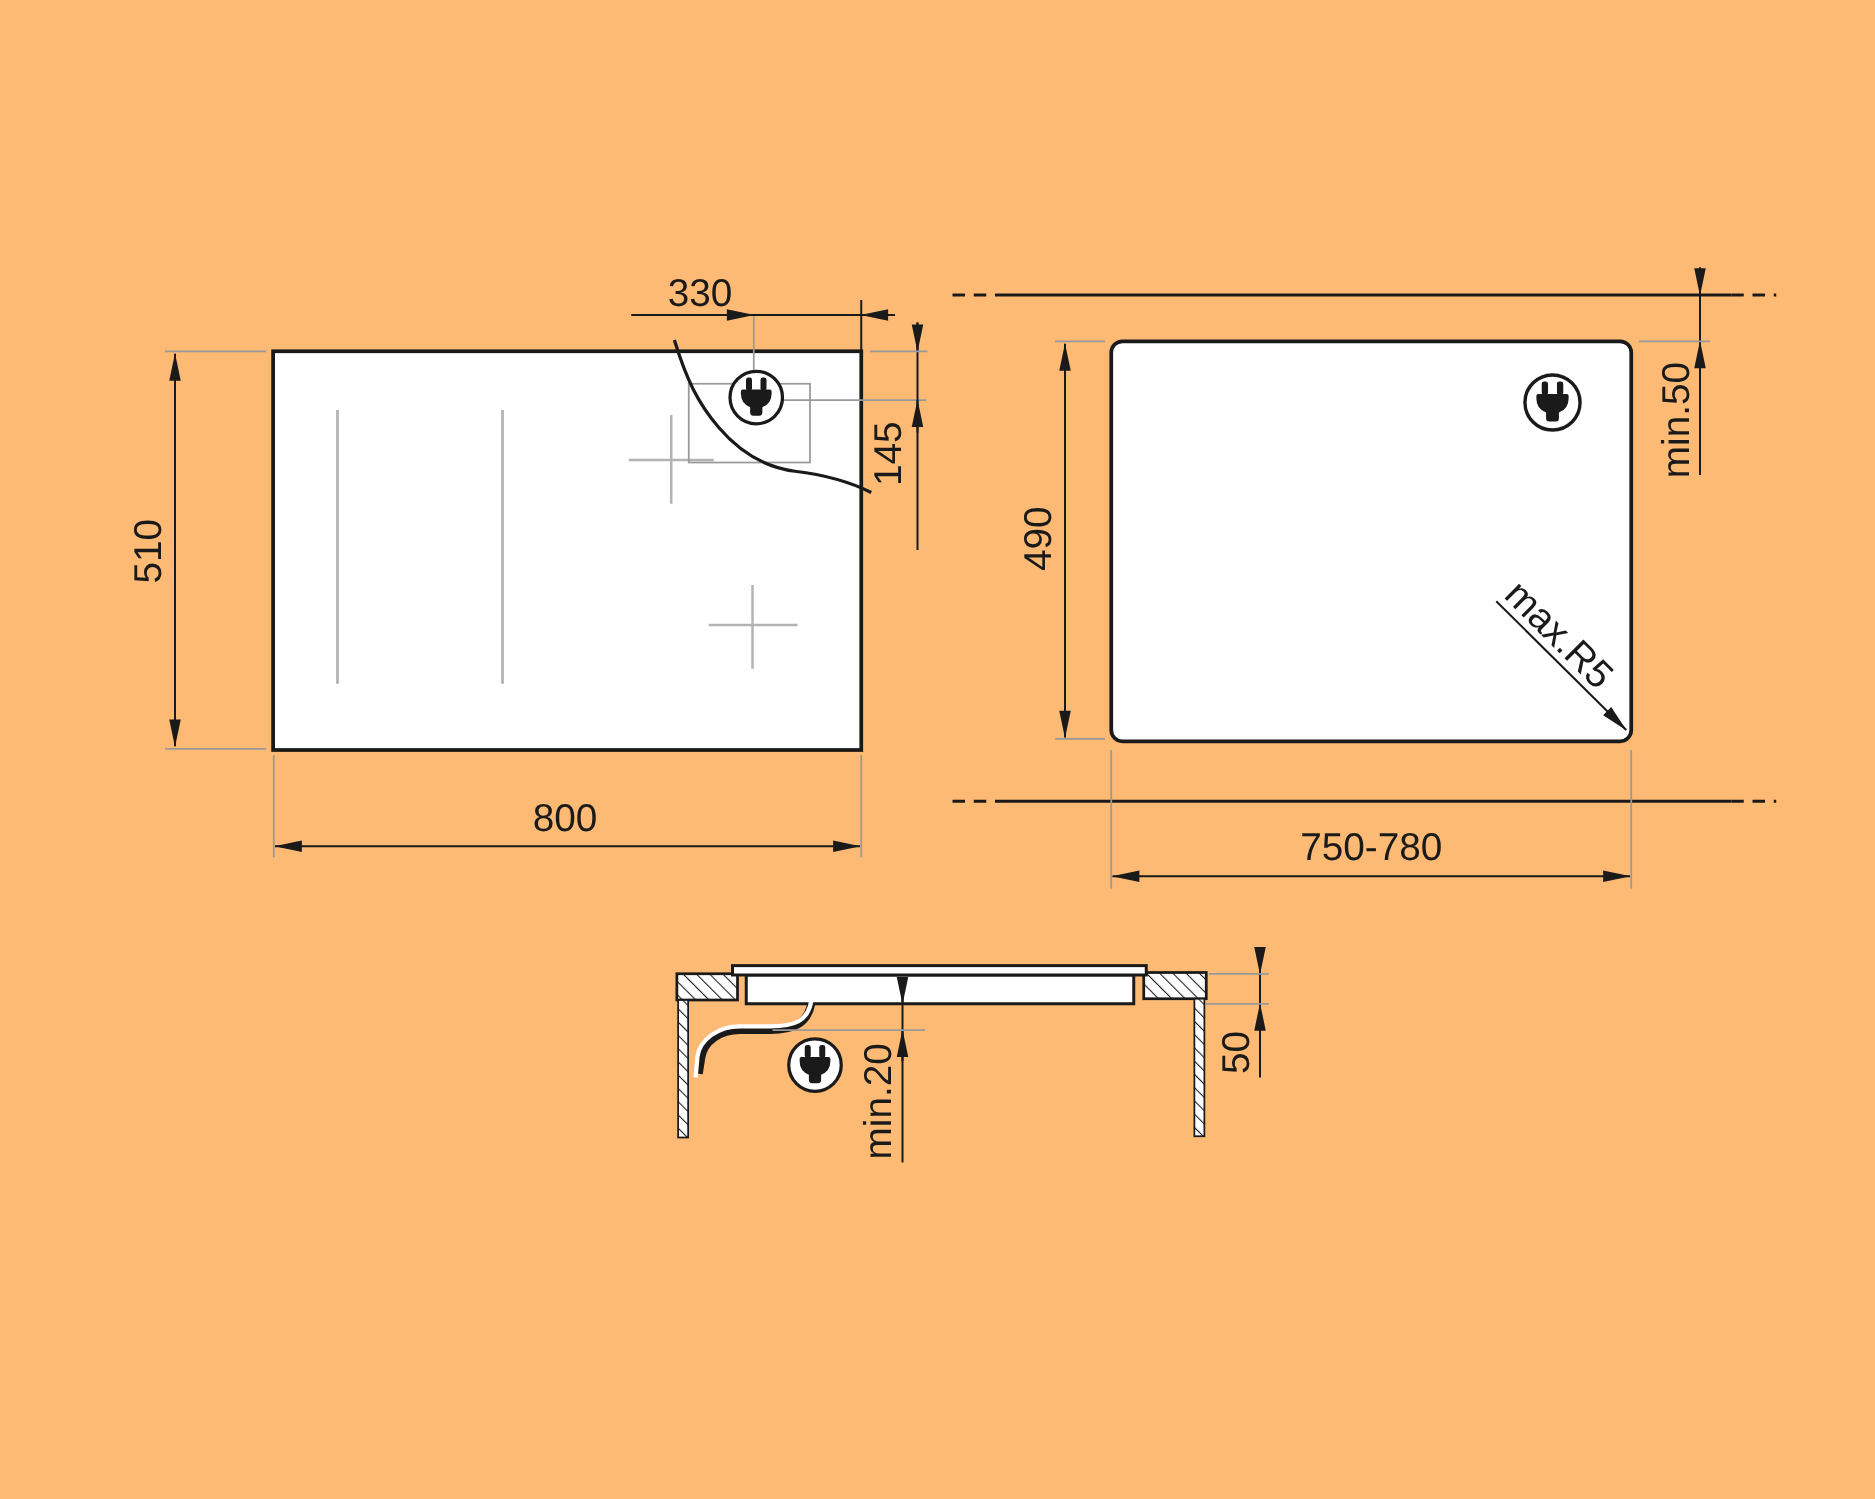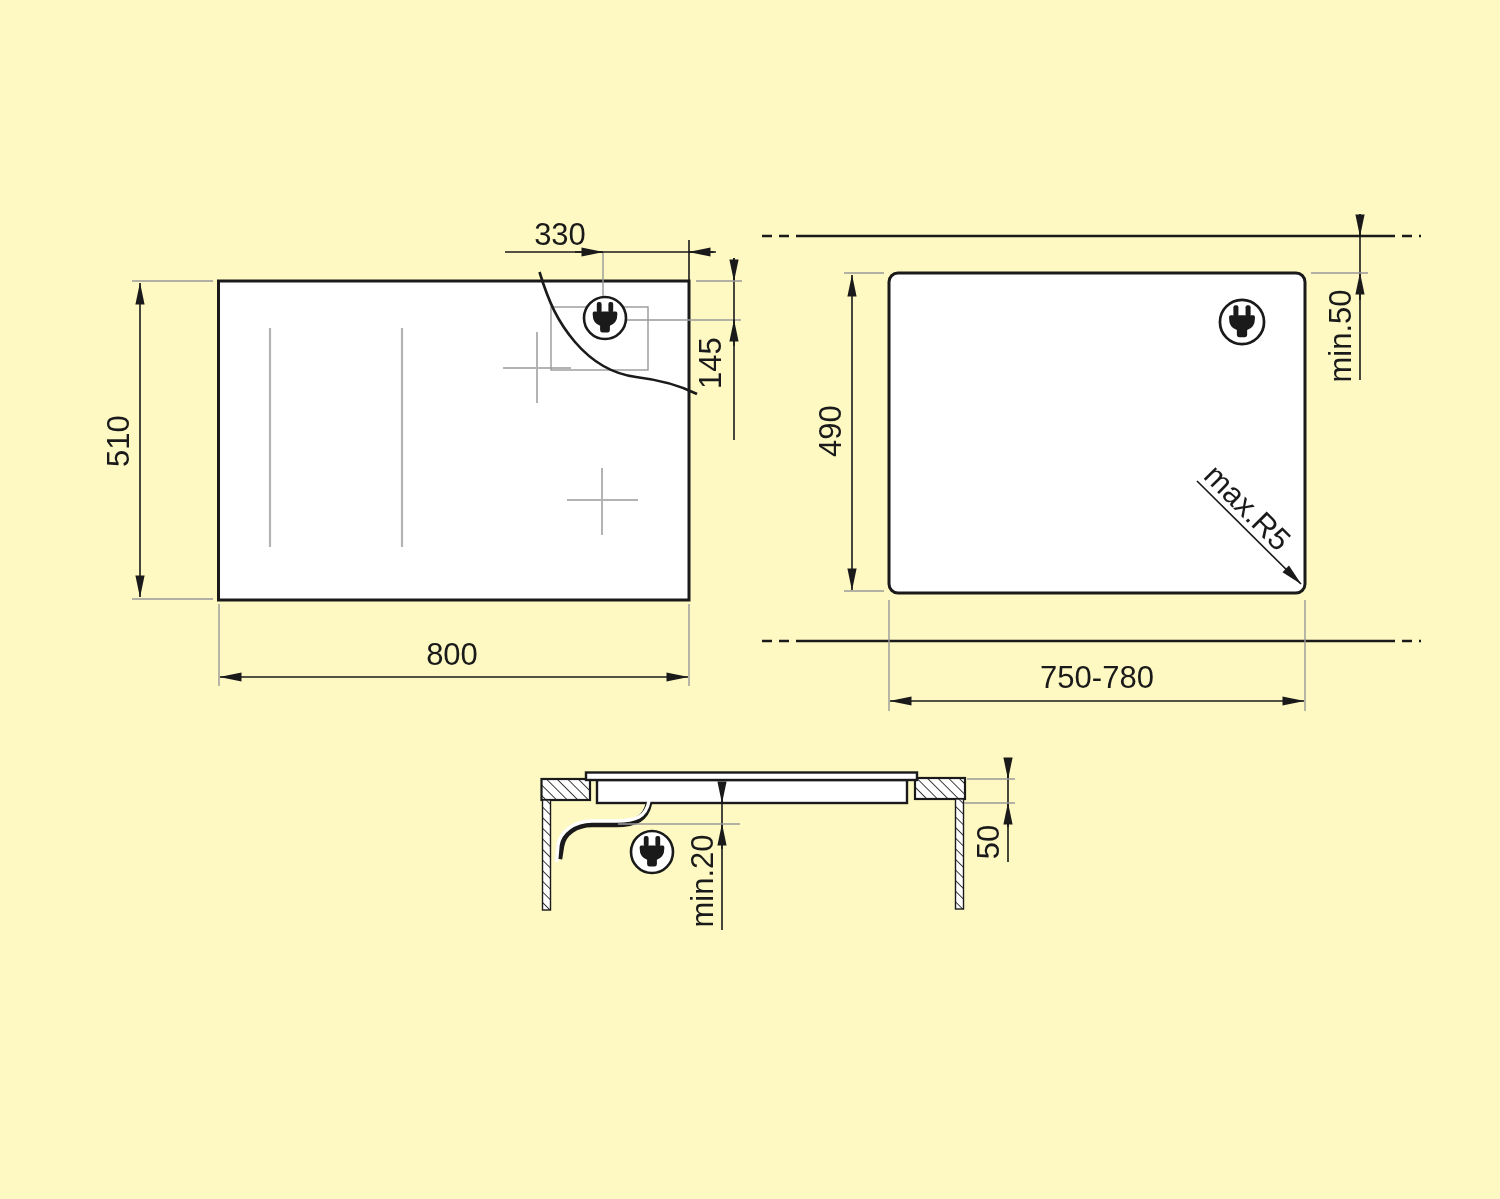--- a/index.html
+++ b/index.html
@@ -1,16 +1,16 @@
 <!DOCTYPE html>
 <html><head>
 <meta charset="utf-8">
 <style>
   html,body{margin:0;padding:0;background:#fff;}
-  .stage{position:relative;width:1500px;height:1199px;background:#fef9c3;overflow:hidden;}
+  .stage{position:relative;width:1500px;height:1199px;background:#fdba74;overflow:hidden;}
   svg{display:block;}
   text.dim{font-family:"Liberation Sans","DejaVu Sans",sans-serif;font-size:31px;fill:#1a1a1a;}
 </style>
 </head>
 <body>
 
 <div class="stage">
 <svg width="1500" height="1199" viewBox="0 0 1500 1199" xmlns="http://www.w3.org/2000/svg">
   <defs>
     <marker id="arr" markerUnits="userSpaceOnUse" markerWidth="30" markerHeight="14" viewBox="0 0 30 14" refX="28.5" refY="7" orient="auto-start-reverse">

